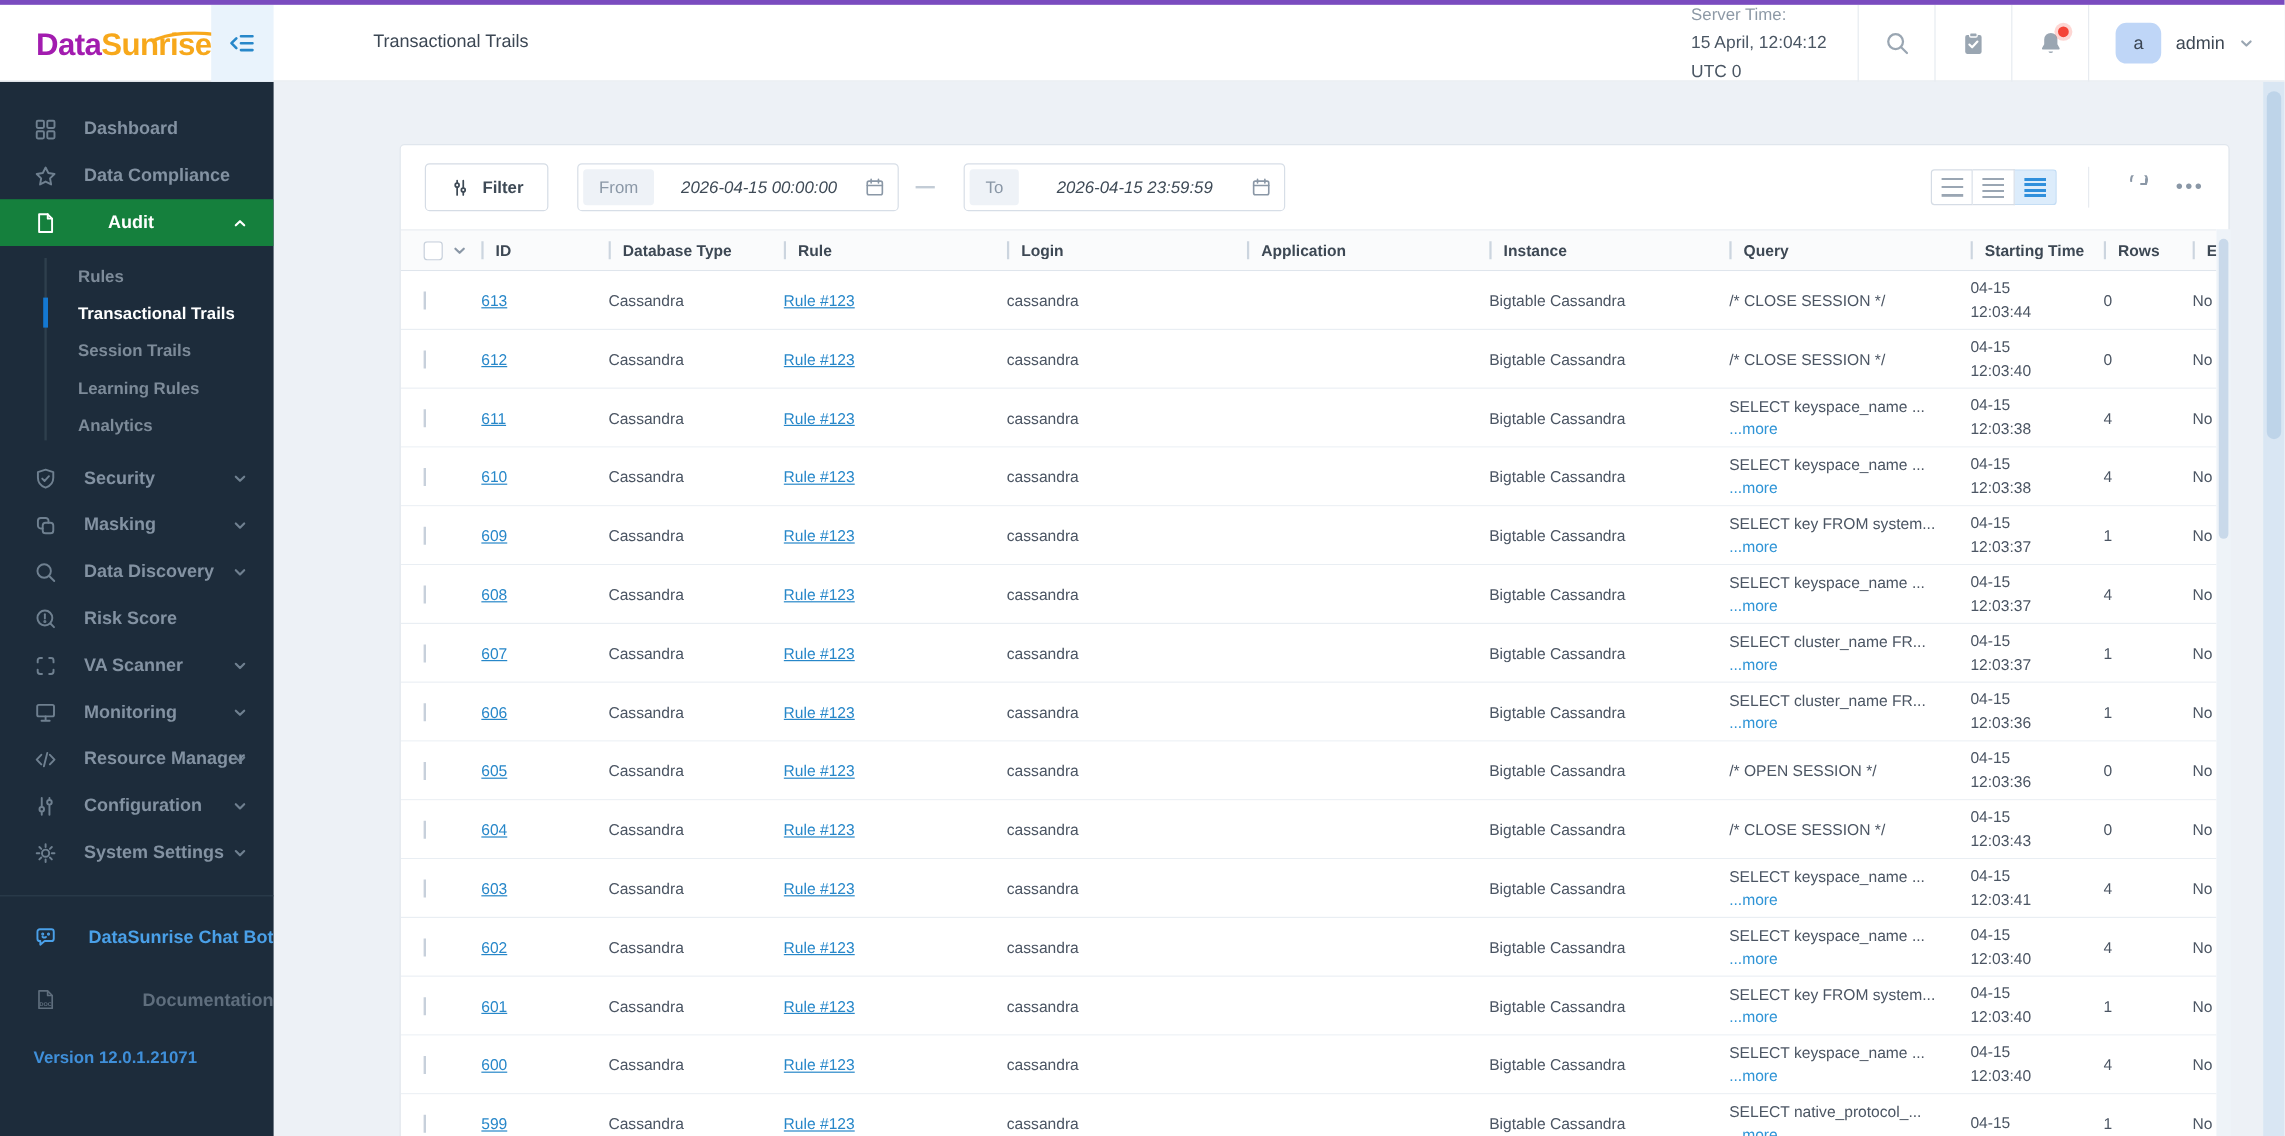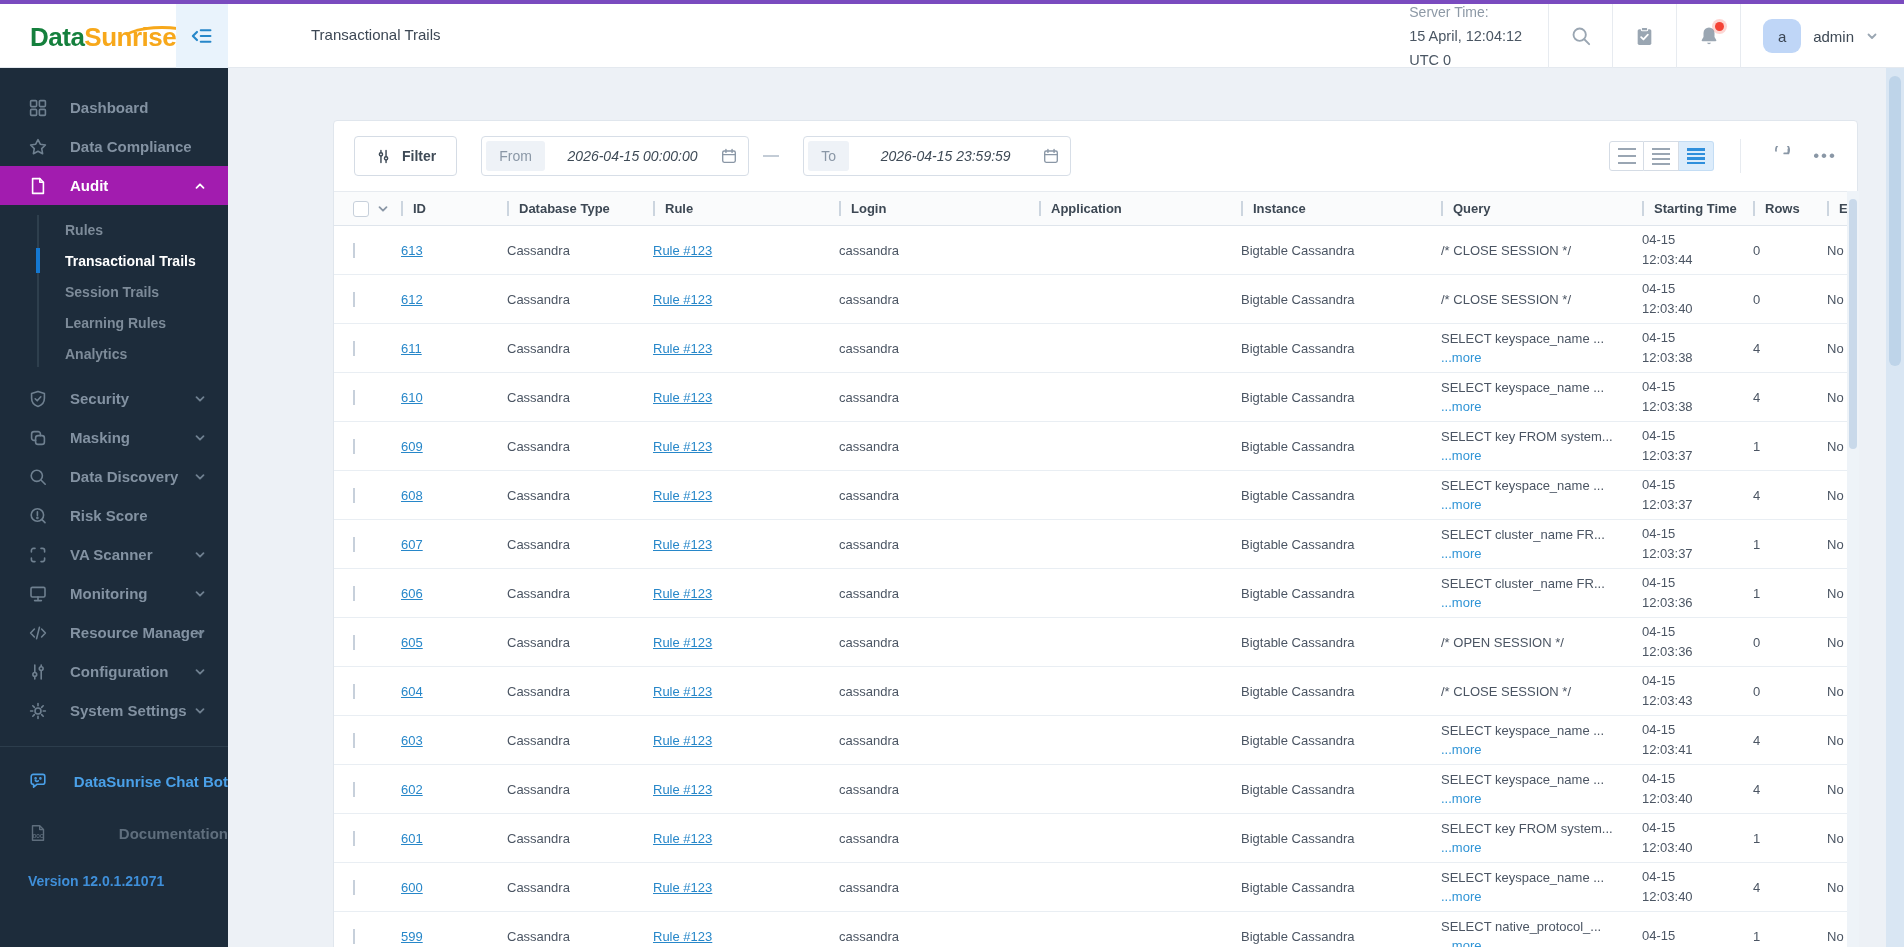--- a/index.html
+++ b/index.html
@@ -4,21 +4,21 @@
 <style>
   * { margin:0; padding:0; box-sizing:border-box; }
   html,body { width:1904px; height:947px; }
   body { font-family:"Liberation Sans", sans-serif; }
   #app { position:relative; width:1904px; height:947px; overflow:hidden; background:#edf1f6; }
 
   
   .topstrip { position:absolute; left:0; top:0; width:100%; height:4px; background:#7a4bbf; z-index:30; }
   .appbar { position:absolute; left:0; top:4px; width:100%; height:64px; background:#ffffff; border-bottom:1px solid #e4e9ef; z-index:20; }
   .logo { position:absolute; left:30px; top:18px; font-size:26px; font-weight:700; letter-spacing:-0.5px; }
-  .logo .p1 { color:#15803d; }
+  .logo .p1 { color:#a21caf; }
   .logo .p2 { color:#f7a81b; }
   .logo-arc { position:absolute; left:88px; top:4px; width:88px; height:34px; border:3px solid transparent; border-top:3px solid #f7a81b; border-radius:50%; }
   .collapse-btn { position:absolute; left:176px; top:0; width:52px; height:64px; background:#e9f3fc; display:flex; align-items:center; justify-content:center; cursor:pointer; }
   .page-title { position:absolute; left:311px; top:22px; font-size:15px; font-weight:500; color:#3c4754; }
   .appbar-right { position:absolute; right:0; top:0; height:64px; display:flex; align-items:center; }
   .server-time { display:flex; align-items:baseline; gap:8px; margin-right:26px;flex-direction:column; }
   .server-time .lbl { font-size:14px; color:#8d99a6; }
   .server-time .val { font-size:14.5px; color:#4a5663; }
   .server-time .tz  { font-size:14.5px; color:#4a5663; }
   .hdr-sep { width:1px; height:64px; background:#e7ebf0; }
@@ -28,21 +28,21 @@
   .avatar { width:38px; height:34px; border-radius:9px; background:#bfd6f7; color:#3b4654; font-size:15px; display:flex; align-items:center; justify-content:center; }
   .username { font-size:15px; color:#3d4854; }
 
   
   .sidebar { position:absolute; left:0; top:68px; width:228px; height:879px; background:#1d2c3b; overflow:hidden; }
   .nav { padding-top:20px; }
   .nav-item { position:relative; height:39px; display:flex; align-items:center; padding-left:28px; cursor:pointer; color:#8392a2; }
   .nav-item .nav-icon { width:20px; height:20px; color:#6f8090; flex:0 0 20px; }
   .nav-item .nav-label { margin-left:22px; font-size:15px; font-weight:600; }
   .nav-item .nav-chevron { position:absolute; right:22px; color:#6f8090; }
-  .nav-item.active { background:#a21caf; color:#ffffff; }
+  .nav-item.active { background:#15803d; color:#ffffff;gap:20px; }
   .nav-item.active .nav-icon, .nav-item.active .nav-chevron { color:#ffffff; }
   .submenu { position:relative; padding:9px 0 10px 0; }
   .submenu::before { content:""; position:absolute; left:37px; top:10px; bottom:12px; width:2px; background:#2e3f4d; }
   .sub-item { position:relative; height:31px; display:flex; align-items:center; padding-left:65px; font-size:14px; font-weight:600; color:#7d8b99; cursor:pointer; }
   .sub-item.active { color:#ffffff; font-weight:700; }
   .sub-item.active::after { content:""; position:absolute; left:36px; top:3px; bottom:3px; width:4px; background:#1478d1; }
   .side-divider { margin:16px 0 14px 0; border-top:1px solid #2c3d4c; }
   .side-link { display:flex; align-items:center; height:40px; padding-left:28px; cursor:pointer; margin-top:6px;justify-content:space-between; }
   .side-link .nav-icon { width:20px; height:20px; flex:0 0 20px; }
   .side-link .lk-label { margin-left:22px; font-size:15px; font-weight:700; }

